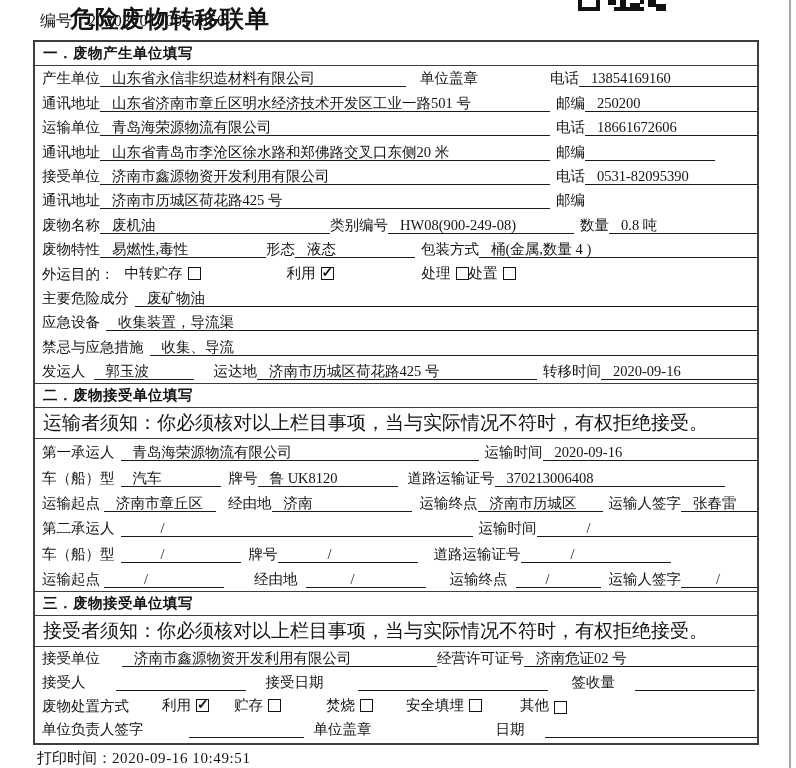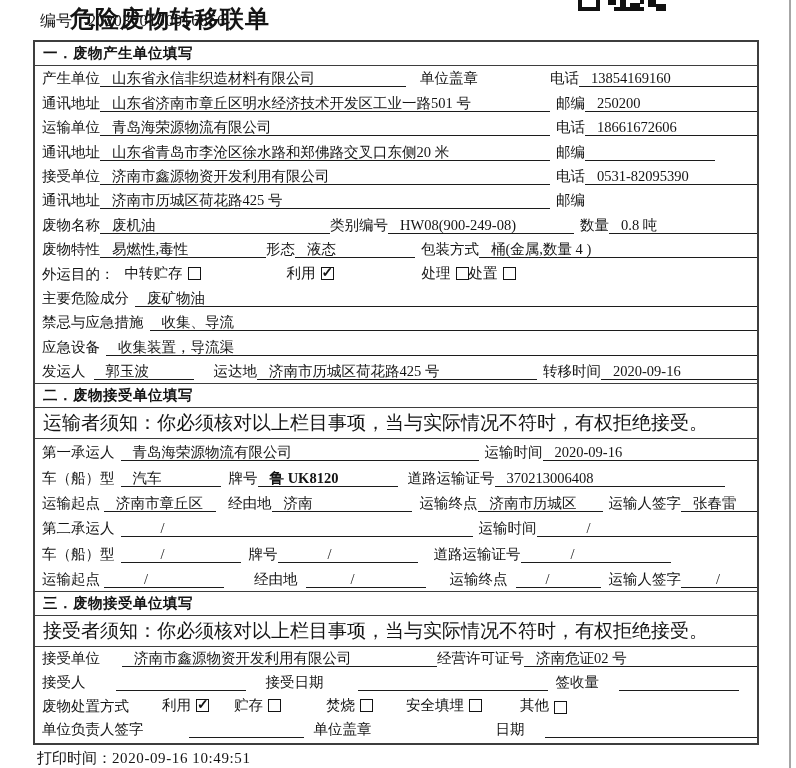--- a/index.html
+++ b/index.html
@@ -138,26 +138,26 @@
             <span class="chk" style="">
               <span class="ctext">处置</span>
               <span class="cbx" data-glyph="✓"></span>
             </span>
           </div>
           <div class="frow">
             <span class="lab">主要危险成分</span>
             <span class="fld grow" style="margin-left: 6px;">废矿物油</span>
           </div>
           <div class="frow">
+            <span class="lab">应急设备</span>
+            <span class="fld grow" style="margin-left: 6px;">收集装置，导流渠</span>
+          </div>
+          <div class="frow">
             <span class="lab">禁忌与应急措施</span>
             <span class="fld grow" style="margin-left: 6px;">收集、导流</span>
-          </div>
-          <div class="frow">
-            <span class="lab">应急设备</span>
-            <span class="fld grow" style="margin-left: 6px;">收集装置，导流渠</span>
           </div>
           <div class="frow">
             <span class="lab">发运人</span>
             <span class="fld" style="width: 100px; margin-left: 8px;">郭玉波</span>
             <span class="lab" style="margin-left: 20px;">运达地</span>
             <span class="fld" style="width: 280px;">济南市历城区荷花路425 号</span>
             <span class="lab" style="margin-left: 6px;">转移时间</span>
             <span class="fld grow">2020-09-16</span>
           </div>
         </div>
@@ -170,21 +170,21 @@
           <div class="frow">
             <span class="lab">第一承运人</span>
             <span class="fld" style="width: 358px; margin-left: 6px;">青岛海荣源物流有限公司</span>
             <span class="lab" style="margin-left: 6px;">运输时间</span>
             <span class="fld grow">2020-09-16</span>
           </div>
           <div class="frow">
             <span class="lab">车（船）型</span>
             <span class="fld" style="width: 100px; margin-left: 6px;">汽车</span>
             <span class="lab" style="margin-left: 8px;">牌号</span>
-            <span class="fld" style="width: 140px; font-weight: bold;">鲁 UK8120</span>
+            <span class="fld" style="width: 140px;">鲁 UK8120</span>
             <span class="lab" style="margin-left: 10px;">道路运输证号</span>
             <span class="fld" style="width: 230px;">370213006408</span>
           </div>
           <div class="frow">
             <span class="lab">运输起点</span>
             <span class="fld" style="width: 112px; margin-left: 4px;">济南市章丘区</span>
             <span class="lab" style="margin-left: 12px;">经由地</span>
             <span class="fld" style="width: 140px;">济南</span>
             <span class="lab" style="margin-left: 8px;">运输终点</span>
             <span class="fld" style="width: 125px;">济南市历城区</span>
@@ -226,21 +226,21 @@
             <span class="lab">接受单位</span>
             <span class="fld" style="width: 315px; margin-left: 22px;">济南市鑫源物资开发利用有限公司</span>
             <span class="lab">经营许可证号</span>
             <span class="fld grow">济南危证02 号</span>
           </div>
           <div class="frow">
             <span class="lab">接受人</span>
             <span class="fld" style="width: 130px; margin-left: 30px;"></span>
             <span class="lab" style="margin-left: 20px;">接受日期</span>
             <span class="fld" style="width: 190px; margin-left: 34px;"></span>
-            <span class="lab" style="margin-left: 8px;">签收量</span>
+            <span class="lab" style="margin-left: 24px;">签收量</span>
             <span class="fld" style="width: 120px; margin-left: 20px;"></span>
           </div>
           <div class="frow">
             <span class="lab">废物处置方式</span>
             <span class="chk" style="margin-left: 33px;">
               <span class="ctext">利用</span>
               <span class="cbx on" data-glyph="✓"></span>
             </span>
             <span class="chk" style="margin-left: 25px;">
               <span class="ctext">贮存</span>

